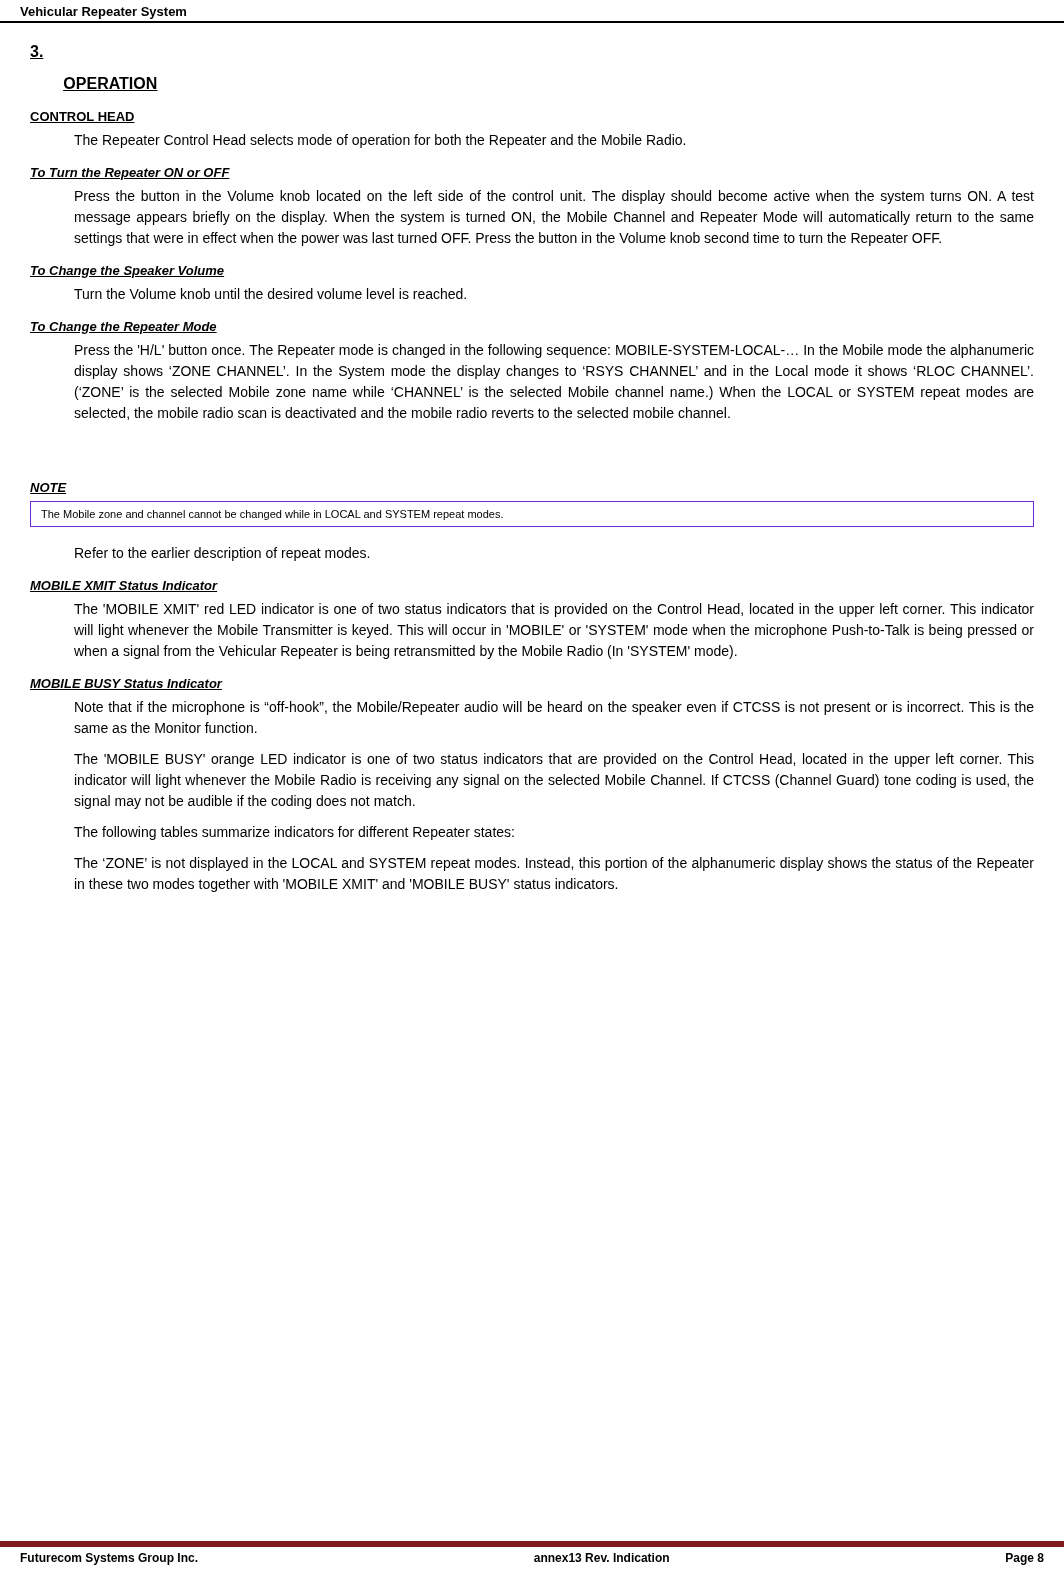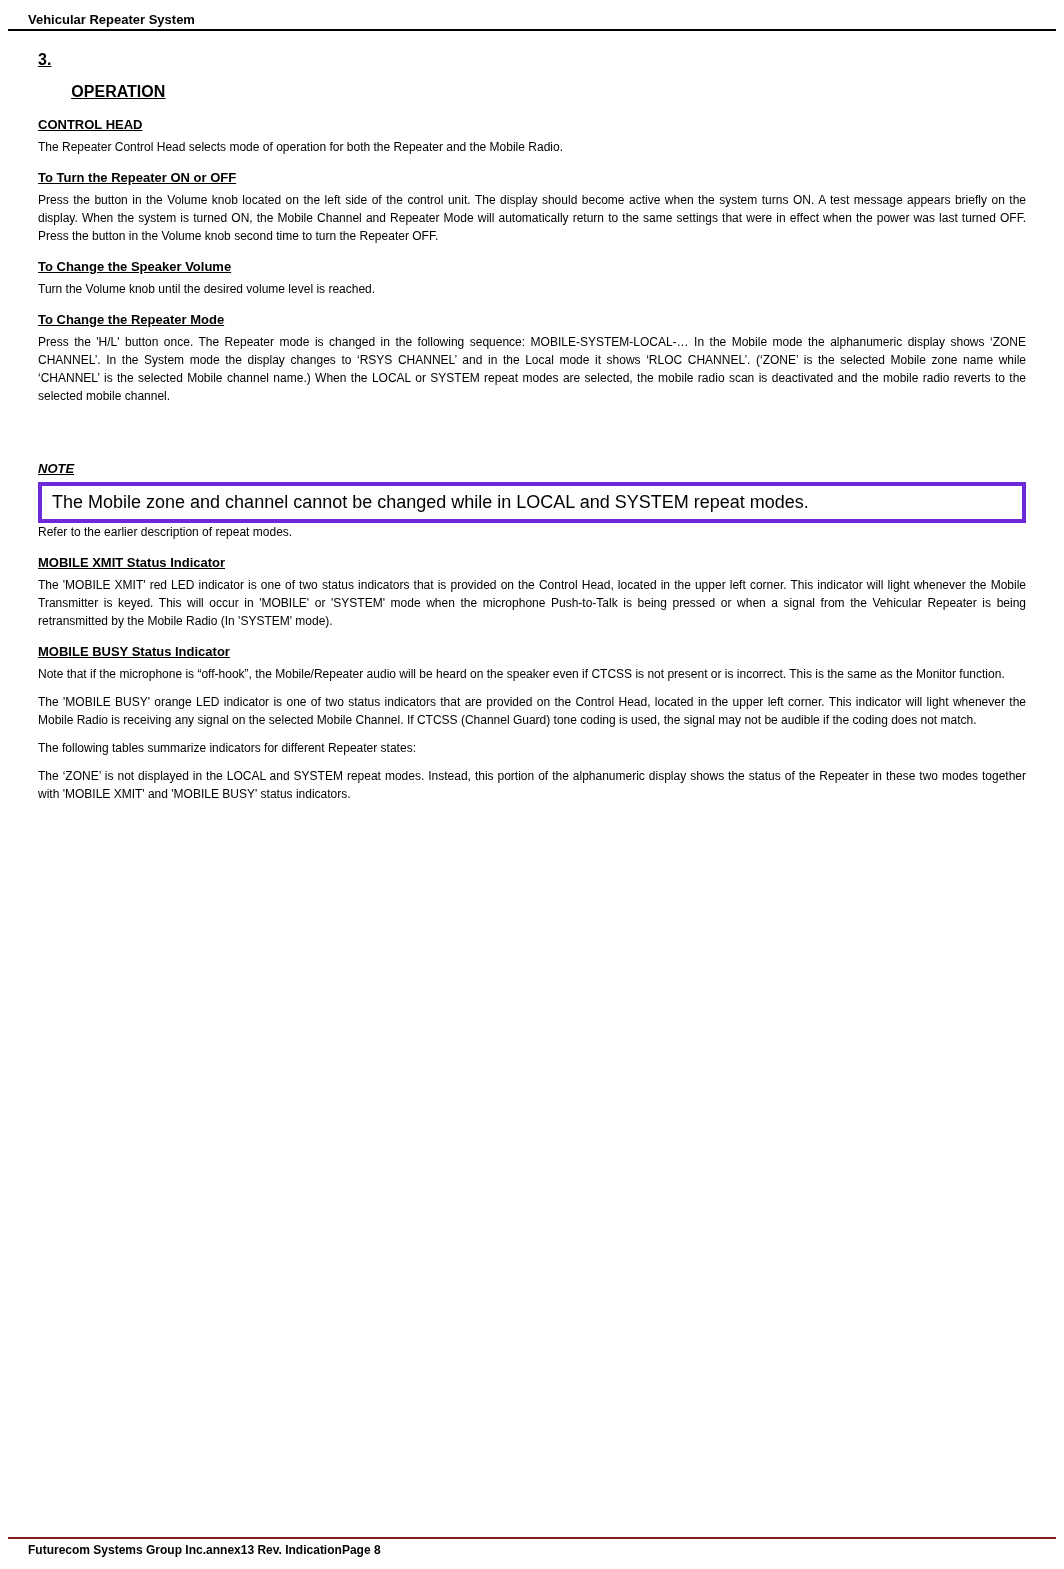--- a/index.html
+++ b/index.html
@@ -13,21 +13,21 @@
       font-size: 13px;
       background: #fff;
       color: #000;
       width: 1064px;
       min-height: 1569px;
     }
 
     .page-container {
       width: 1064px;
       min-height: 1569px;
-      padding: 8px;
+      padding: 0;
       position: relative;
       display: flex;
       flex-direction: column;
     }
 
     .header-bar {
       border-bottom: 2px solid #000;
       padding: 4px 20px 2px 20px;
       display: flex;
       align-items: center;
@@ -60,61 +60,64 @@
     .section-title {
       font-size: 16px;
       font-weight: bold;
       text-decoration: underline;
       margin-top: 32px;
     }
 
     .subsection-heading {
       font-weight: bold;
       text-decoration: underline;
+      font-style: italic;
       margin-top: 14px;
       margin-bottom: 6px;
       font-size: 13px;
     }
 
     .bold-heading {
       font-weight: bold;
       text-decoration: underline;
       margin-top: 0;
       margin-bottom: 6px;
       font-size: 13px;
     }
 
     p {
       margin-bottom: 10px;
       line-height: 1.5;
-      font-size: 12px;
+      font-size: 14px;
       text-align: justify;
+      margin-left: 44px;
     }
 
     .note-label {
       font-weight: bold;
       text-decoration: underline;
       font-style: italic;
       margin-top: 26px;
       margin-bottom: 6px;
       font-size: 13px;
     }
 
     .note-box {
-      border: 4px solid #6d28d9;
+      border: 1px solid #6d28d9;
       padding: 6px 10px;
-      margin-bottom: 0;
-      font-size: 18px;
+      margin-bottom: 16px;
+      font-size: 11px;
       background: #fff;
     }
 
     .footer-bar {
-      border-top: 2px solid #7f1d1d;
+      border-top: 6px solid #7f1d1d;
       padding: 4px 20px;
       display: flex;
+      justify-content: space-between;
       align-items: center;
       margin-top: auto;
     }
 
     .footer-text {
       font-size: 12px;
       font-weight: bold;
     }
 
     .spacer {

